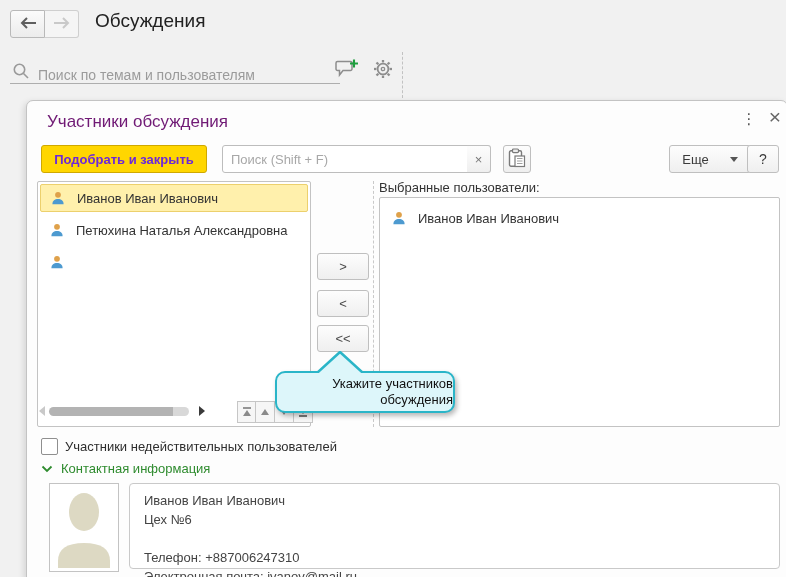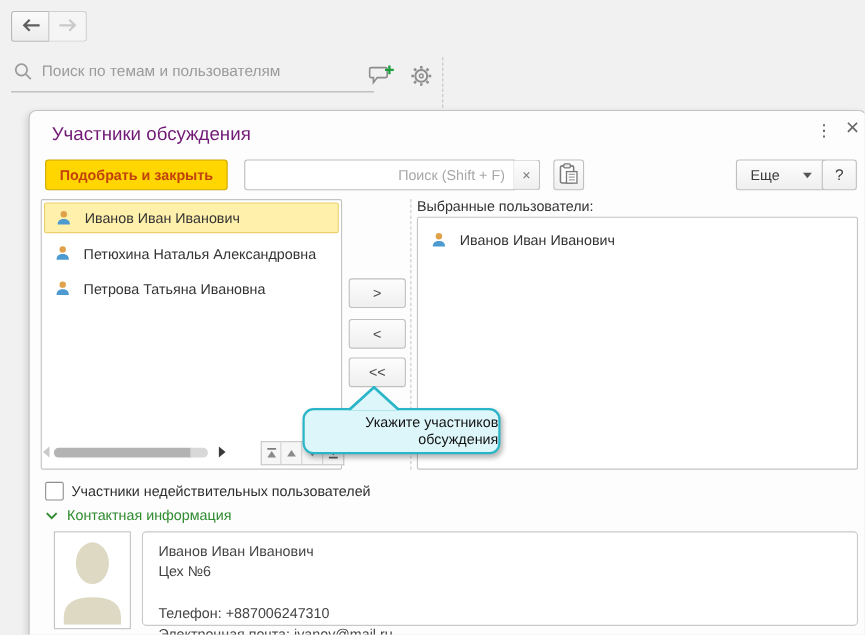--- a/index.html
+++ b/index.html
@@ -8,37 +8,37 @@
           font-size:13px;color:#333;}
   .abs{position:absolute;}
   
   .navgroup{left:10px;top:10px;display:flex;}
   .navbtn{width:33px;height:26px;display:flex;align-items:center;justify-content:center;
           background:linear-gradient(#fbfbfb,#ececec);border:1px solid #b9b9b9;}
   .navbtn.back{border-radius:3px 0 0 3px;}
   .navbtn.fwd{border-radius:0 3px 3px 0;border-left:none;border-color:#cfcfcf;background:#f5f5f5;}
   .page-title{left:95px;top:10px;font-size:19px;color:#222;}
   .tsearch-underline{left:10px;top:56px;width:330px;height:28px;border-bottom:1px solid #aeaeae;
-          display:flex;align-items:flex-start;gap:8px;padding-left:2px;box-sizing:border-box;}
+          display:flex;align-items:flex-end;gap:8px;padding-left:2px;box-sizing:border-box;}
   .tsearch-ph{color:#9b9b9b;font-size:14px;}
   .topicon{top:58px;width:26px;height:24px;display:flex;align-items:center;justify-content:center;}
   .vdash{border-left:1px dashed #c2c2c2;width:0;}
   
   .dialog{left:26px;top:100px;width:760px;height:477px;background:#fdfdfd;
           border:1px solid #c3c3c3;border-radius:7px 7px 0 0;box-shadow:-2px 2px 6px rgba(0,0,0,0.12);}
   .dlg-title{left:20px;top:11px;font-size:17px;color:#701a75;}
   .kebab{left:714px;top:9px;font-size:15px;color:#555;width:16px;text-align:center;cursor:default;}
   .dlg-close{left:738px;top:6px;font-size:21px;color:#666;width:20px;text-align:center;line-height:20px;}
   
   .btn{display:flex;align-items:center;justify-content:center;box-sizing:border-box;
        background:linear-gradient(#fdfdfd,#efefef);border:1px solid #bfbfbf;border-radius:3px;color:#3a3a3a;}
   .btn-yellow{left:14px;top:44px;width:166px;height:28px;background:#ffd600;border:1px solid #cfa800;
-       font-weight:bold;color:#c2410c;border-radius:3px;}
+       font-weight:bold;color:#6d28d9;border-radius:3px;}
   .search-input{left:195px;top:44px;width:246px;height:28px;box-sizing:border-box;border:1px solid #bdbdbd;
-       border-radius:3px 0 0 3px;background:#fff;padding:0 8px;font-size:13px;text-align:right;
+       border-radius:3px 0 0 3px;background:#fff;padding:0 8px;font-size:13px;text-align:left;
        font-family:"Liberation Sans",sans-serif;color:#333;outline:none;}
   .search-input::placeholder{color:#a8a8a8;}
   .search-clear{left:440px;top:44px;width:24px;height:28px;border-radius:0 3px 3px 0;border-left:none;color:#777;}
   .paste-btn{left:476px;top:44px;width:28px;height:28px;}
   .more-btn{left:642px;top:44px;width:82px;height:28px;gap:21px;}
   .help-btn{left:720px;top:44px;width:32px;height:28px;font-size:14px;}
   .dd-arrow{width:0;height:0;border-left:4px solid transparent;border-right:4px solid transparent;
        border-top:5px solid #555;}
   
   .ulist{left:10px;top:80px;width:274px;height:246px;background:#fff;border:1px solid #c3c3c3;
@@ -94,20 +94,21 @@
       </span>
     </div>
     <div class="navbtn fwd">
       <span>
         <svg width="18" height="12" viewBox="0 0 18 12">
             <path d="M1 6 H15 M10 1 l5 5 l-5 5" stroke="#c9c9c9" stroke-width="2" fill="none"></path>
           </svg>
       </span>
     </div>
   </div>
+  <div class="abs page-title">Обсуждения</div>
 
   <div class="abs tsearch-underline">
     <span>
       <svg width="18" height="18" viewBox="0 0 18 18">
           <circle cx="7.5" cy="7.5" r="5.2" fill="none" stroke="#9a9a9a" stroke-width="1.6"></circle>
           <line x1="11.5" y1="11.5" x2="16" y2="16" stroke="#9a9a9a" stroke-width="1.6"></line>
         </svg>
     </span>
     <span class="tsearch-ph">Поиск по темам и пользователям</span>
   </div>
@@ -183,21 +184,20 @@
         </span>
         <span>Петюхина Наталья Александровна</span>
       </div>
       <div class="urow" style="top:66px;">
         <span class="uicon">
           <svg width="14" height="14" viewBox="0 0 14 14">
               <circle cx="7" cy="3.8" r="2.9" fill="#dfa14a"></circle>
               <path d="M1.4 13.2 C1.4 9.5 3.9 8 7 8 s5.6 1.5 5.6 5.2 z" fill="#4d9ad0"></path>
             </svg>
         </span>
-        <span>Петрова Татьяна Ивановна</span>
       </div>
     </div>
 
     <div class="abs hscroll">
       <span class="tri" style="border-top:5px solid transparent;border-bottom:5px solid transparent;border-right:6px solid #c9c9c9;"></span>
       <span class="thumb"></span>
       <span class="thumb2"></span>
       <span class="tri" style="margin-left:10px;border-top:5px solid transparent;border-bottom:5px solid transparent;border-left:6px solid #3a3a3a;"></span>
     </div>
 

